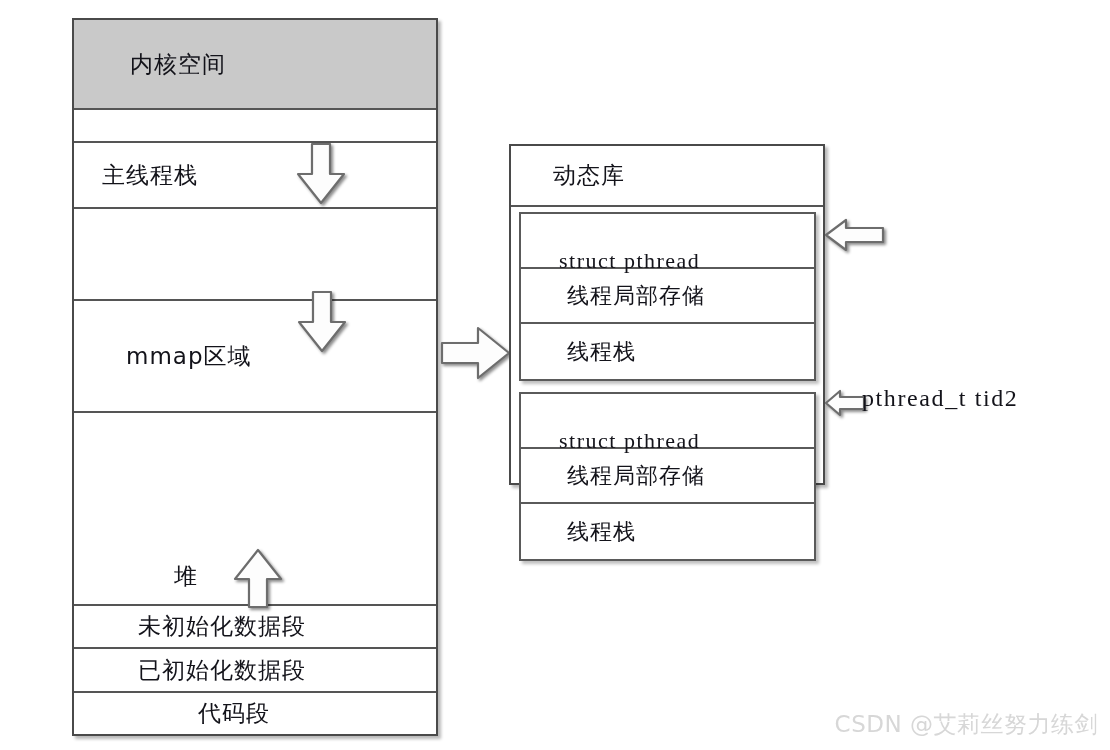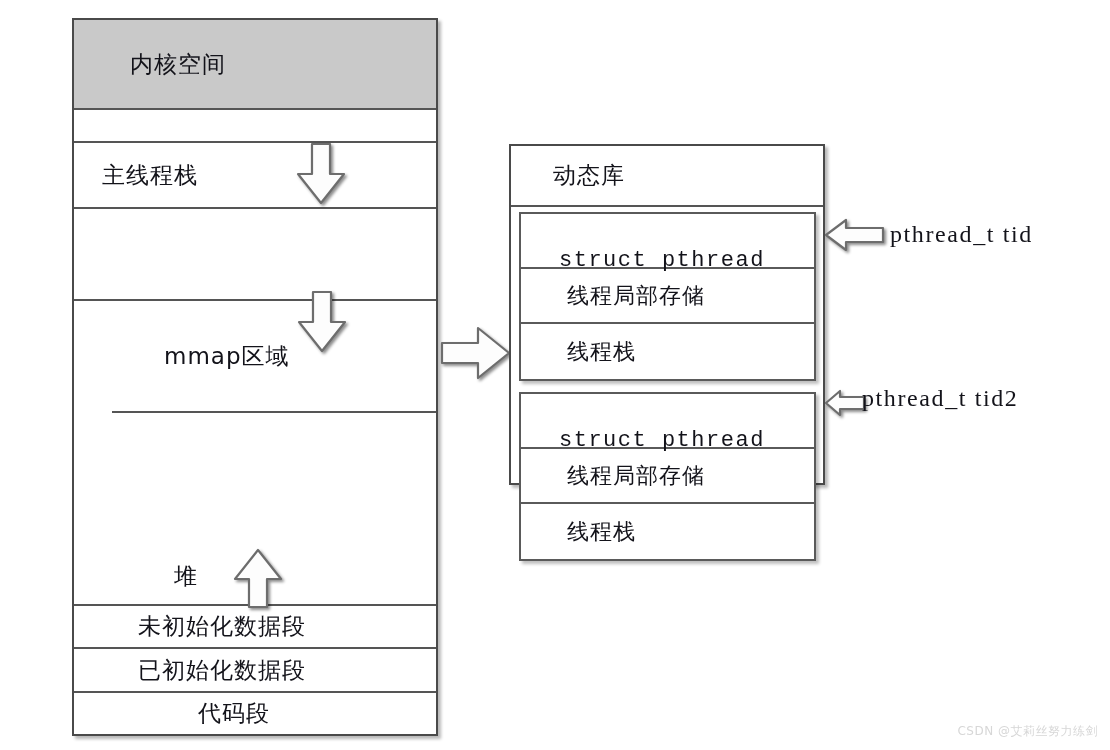--- a/index.html
+++ b/index.html
@@ -46,21 +46,21 @@
   .row.no-line { border-bottom: none; }
 
   .row-label {
     font-size: 23px;
     letter-spacing: 1px;
     white-space: nowrap;
     color: #13131a;
   }
 
   .cn { font-family: "DejaVu Sans", "Liberation Sans", sans-serif; }
-  .mono { font-family: Liberation Mono, monospace; letter-spacing: 1.5px; margin-top: 40px; }
+  .mono { font-family: Liberation Serif, serif; letter-spacing: 1.5px; margin-top: 40px; }
 
   
   #mem-box {
     left: 72px;
     top: 18px;
     width: 366px;
     height: 718px;
   }
 
   #kernel-row {
@@ -131,21 +131,21 @@
     white-space: nowrap;
     color: #13131a;
     font-family: "Liberation Serif", "DejaVu Serif", serif;
   }
 
   
   #watermark {
     position: absolute;
     right: 12px;
     bottom: 10px;
-    font-size: 12px;
+    font-size: 23px;
     color: #d7d7d7;
     font-family: "DejaVu Sans", "Liberation Sans", sans-serif;
     letter-spacing: 0.5px;
     white-space: nowrap;
     user-select: none;
   }
 </style>
 </head>
 <body>
 
@@ -162,21 +162,21 @@
     </div>
 
     <div class="row" style="top:123px; height:66px;">
       <span class="row-label cn mem-label-indent">主线程栈</span>
     </div>
 
     <div class="row" style="top:189px; height:92px;">
       <span class="row-label cn mem-label-indent"></span>
     </div>
 
-    <div class="row" style="top:281px; height:112px;margin-left:38px;">
+    <div class="row" style="top:281px; height:112px;">
       <span class="row-label cn mem-label-indent-2">mmap区域</span>
     </div>
 
     <div class="row" style="top:393px; height:193px; align-items:flex-end;">
       <span class="row-label cn" style="padding-left:100px; padding-bottom:12px;">堆</span>
     </div>
 
     <div class="row" style="top:629px; height:44px;">
       <span class="row-label cn" style="padding-left:64px;">已初始化数据段</span>
     </div>
@@ -243,21 +243,20 @@
         <span class="row-label cn">线程栈</span>
       </div>
     </div>
   </div>
 
   <div class="arrow" style="left:824px; top:215px;">
     <svg width="62" height="40" viewBox="0 0 62 40">
       <path class="arrow-body" d="M2,20 L22,5 L22,13 L59,13 L59,27 L22,27 L22,35 Z"></path>
     </svg>
   </div>
-  <div class="callout" style="left:890px; top:221px;">pthread_t tid</div>
 
   <div class="arrow" style="left:824px; top:387px;">
     <svg width="42" height="32" viewBox="0 0 42 32">
       <path class="arrow-body" d="M2,16 L16,4 L16,10 L40,10 L40,22 L16,22 L16,28 Z"></path>
     </svg>
   </div>
   <div class="callout" style="left:862px; top:385px;">pthread_t tid2</div>
 
   <div id="watermark">CSDN @艾莉丝努力练剑</div>
 

